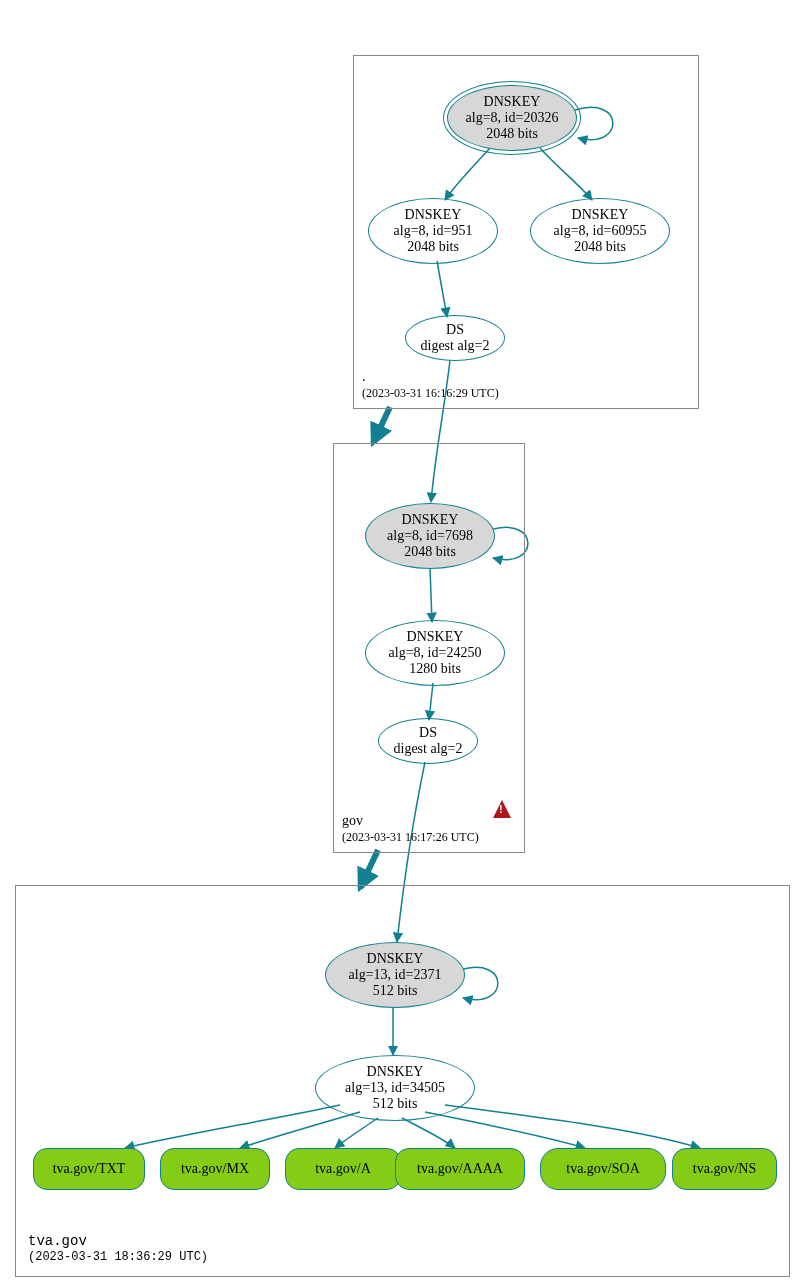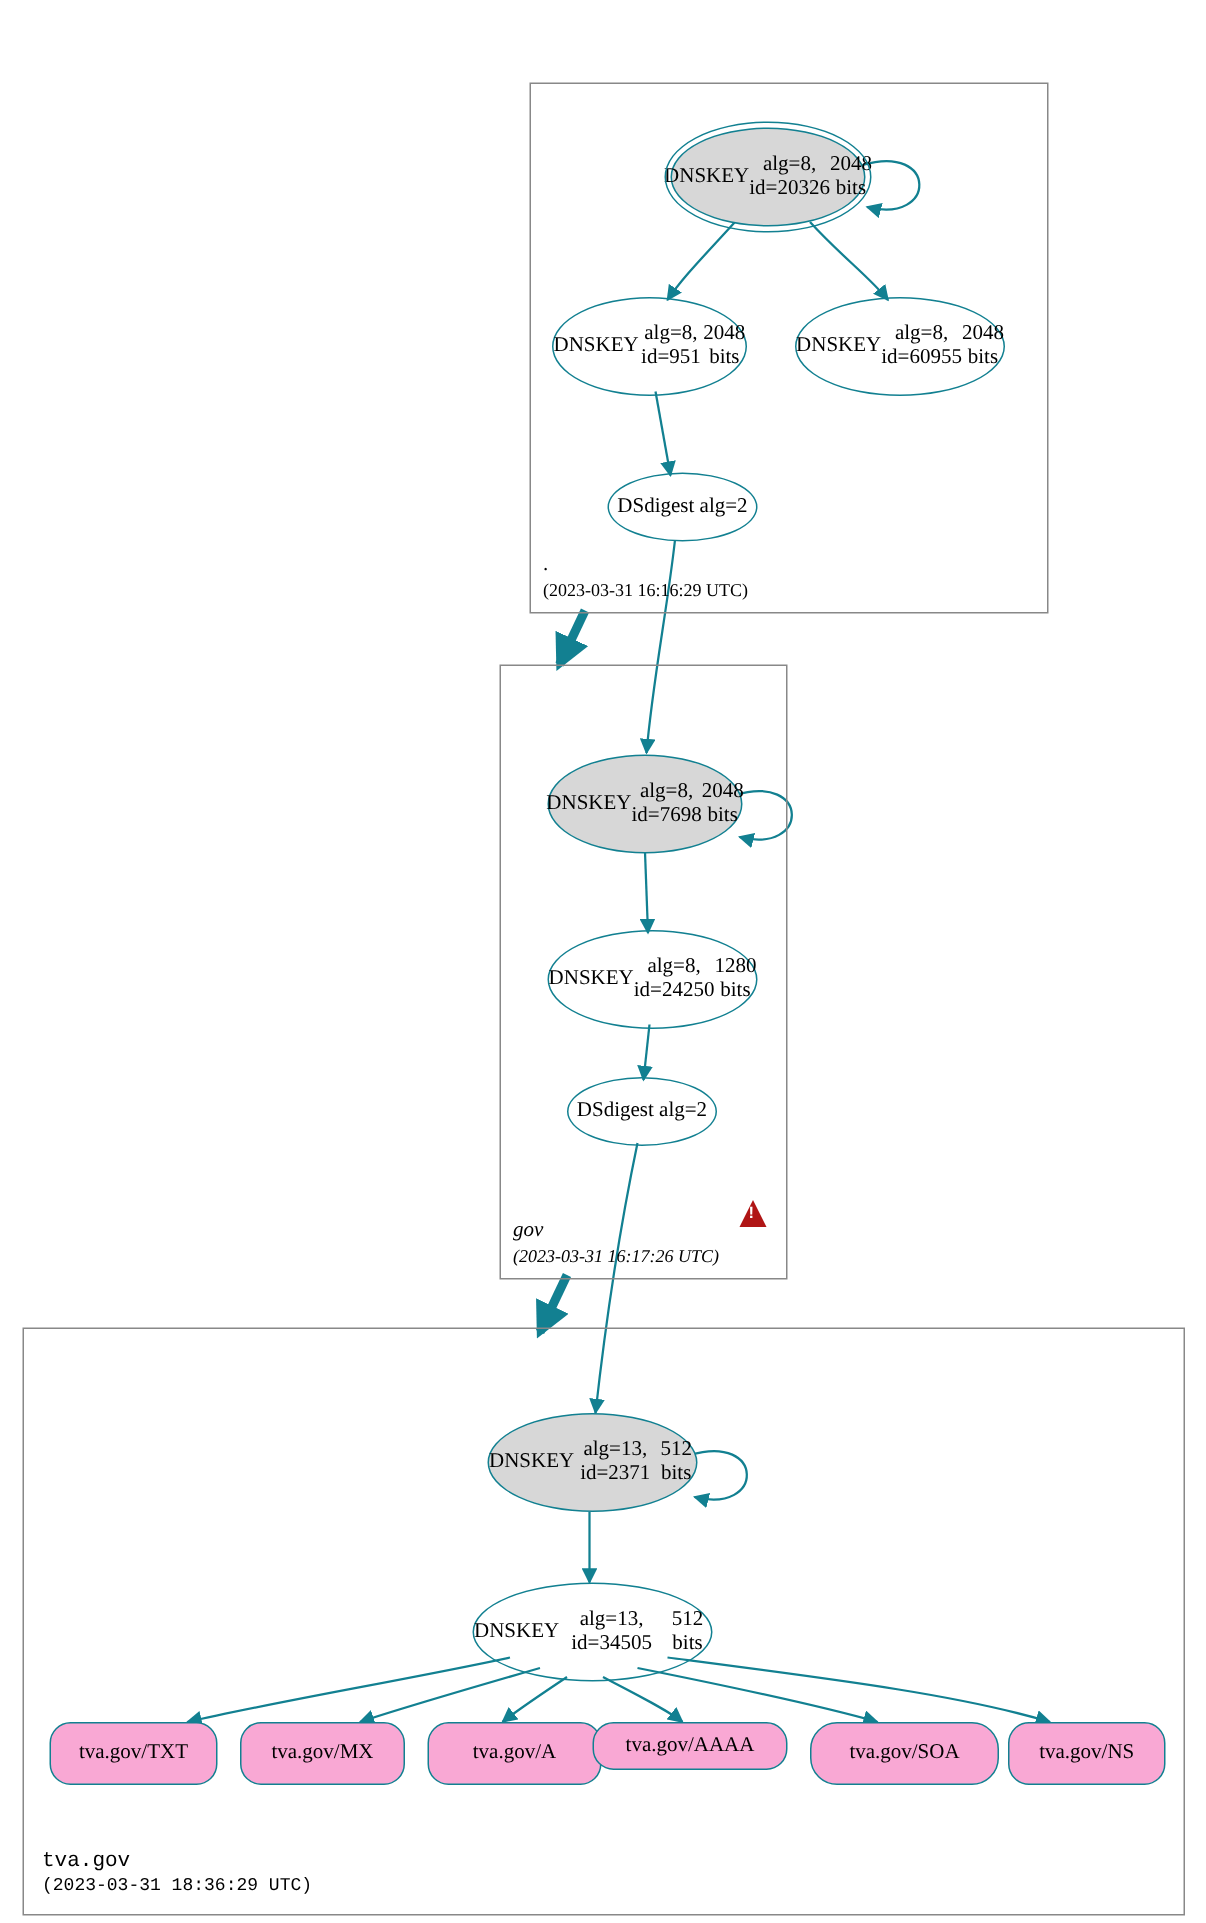--- a/index.html
+++ b/index.html
@@ -23,21 +23,21 @@
     line-height: 1.2;
   }
   .zone-sublabel {
     font-size: 12px;
   }
   .node {
     position: absolute;
     border: 1.5px solid #128091;
     text-align: center;
     display: flex;
-    flex-direction: row;
+    flex-direction: column;
     justify-content: center;
     align-items: center;
     box-sizing: border-box;
   }
   .ellipse {
     border-radius: 50%;
   }
   .double-ellipse::before {
     content: "";
     position: absolute;
@@ -50,21 +50,21 @@
   .sub { font-size: 14px; }
   .rrbox {
     position: absolute;
     border: 1.5px solid #128091;
     border-radius: 14px;
     text-align: center;
     display: flex;
     justify-content: center;
     align-items: center;
     font-size: 14px;
-    background: #f9a8d4;
+    background: #84cc16;
     box-sizing: border-box;
   }
   .warn-icon {
     position: absolute;
     width: 0;
     height: 0;
     border-left: 9px solid transparent;
     border-right: 9px solid transparent;
     border-bottom: 18px solid #b01515;
   }
@@ -154,21 +154,21 @@
   <div class="title">DNSKEY</div>
   <div class="sub">alg=8, id=60955</div>
   <div class="sub">2048 bits</div>
 </div>
 <div class="node ellipse" style="left:405px; top:315px; width:100px; height:46px;">
   <div class="title">DS</div>
   <div class="sub">digest alg=2</div>
 </div>
 
 <div class="zone-box" style="left:333px; top:443px; width:192px; height:410px;">
-  <div class="zone-label" style="left:8px; bottom:8px;font-style:italic;">
+  <div class="zone-label" style="left:8px; bottom:8px;">
     <div>gov</div>
     <div class="zone-sublabel">(2023-03-31 16:17:26 UTC)</div>
   </div>
 </div>
 <div class="warn-icon" style="left:493px; top:800px;"></div>
 <div class="node ellipse shaded" style="left:365px; top:503px; width:130px; height:66px;">
   <div class="title">DNSKEY</div>
   <div class="sub">alg=8, id=7698</div>
   <div class="sub">2048 bits</div>
 </div>
@@ -195,15 +195,15 @@
 </div>
 <div class="node ellipse" style="left:315px; top:1055px; width:160px; height:66px;">
   <div class="title">DNSKEY</div>
   <div class="sub">alg=13, id=34505</div>
   <div class="sub">512 bits</div>
 </div>
 
 <div class="rrbox" style="left:33px;  top:1148px; width:112px; height:42px;">tva.gov/TXT</div>
 <div class="rrbox" style="left:160px; top:1148px; width:110px; height:42px;">tva.gov/MX</div>
 <div class="rrbox" style="left:285px; top:1148px; width:116px;  height:42px;">tva.gov/A</div>
-<div class="rrbox" style="left:395px; top:1148px; width:130px; height:32px;">tva.gov/AAAA</div>
+<div class="rrbox" style="left:395px; top:1148px; width:130px; height:42px;">tva.gov/AAAA</div>
 <div class="rrbox" style="left:540px; top:1148px; width:126px; height:42px;border-radius:18px;">tva.gov/SOA</div>
 <div class="rrbox" style="left:672px; top:1148px; width:105px; height:42px;">tva.gov/NS</div>
 
 </body></html>

